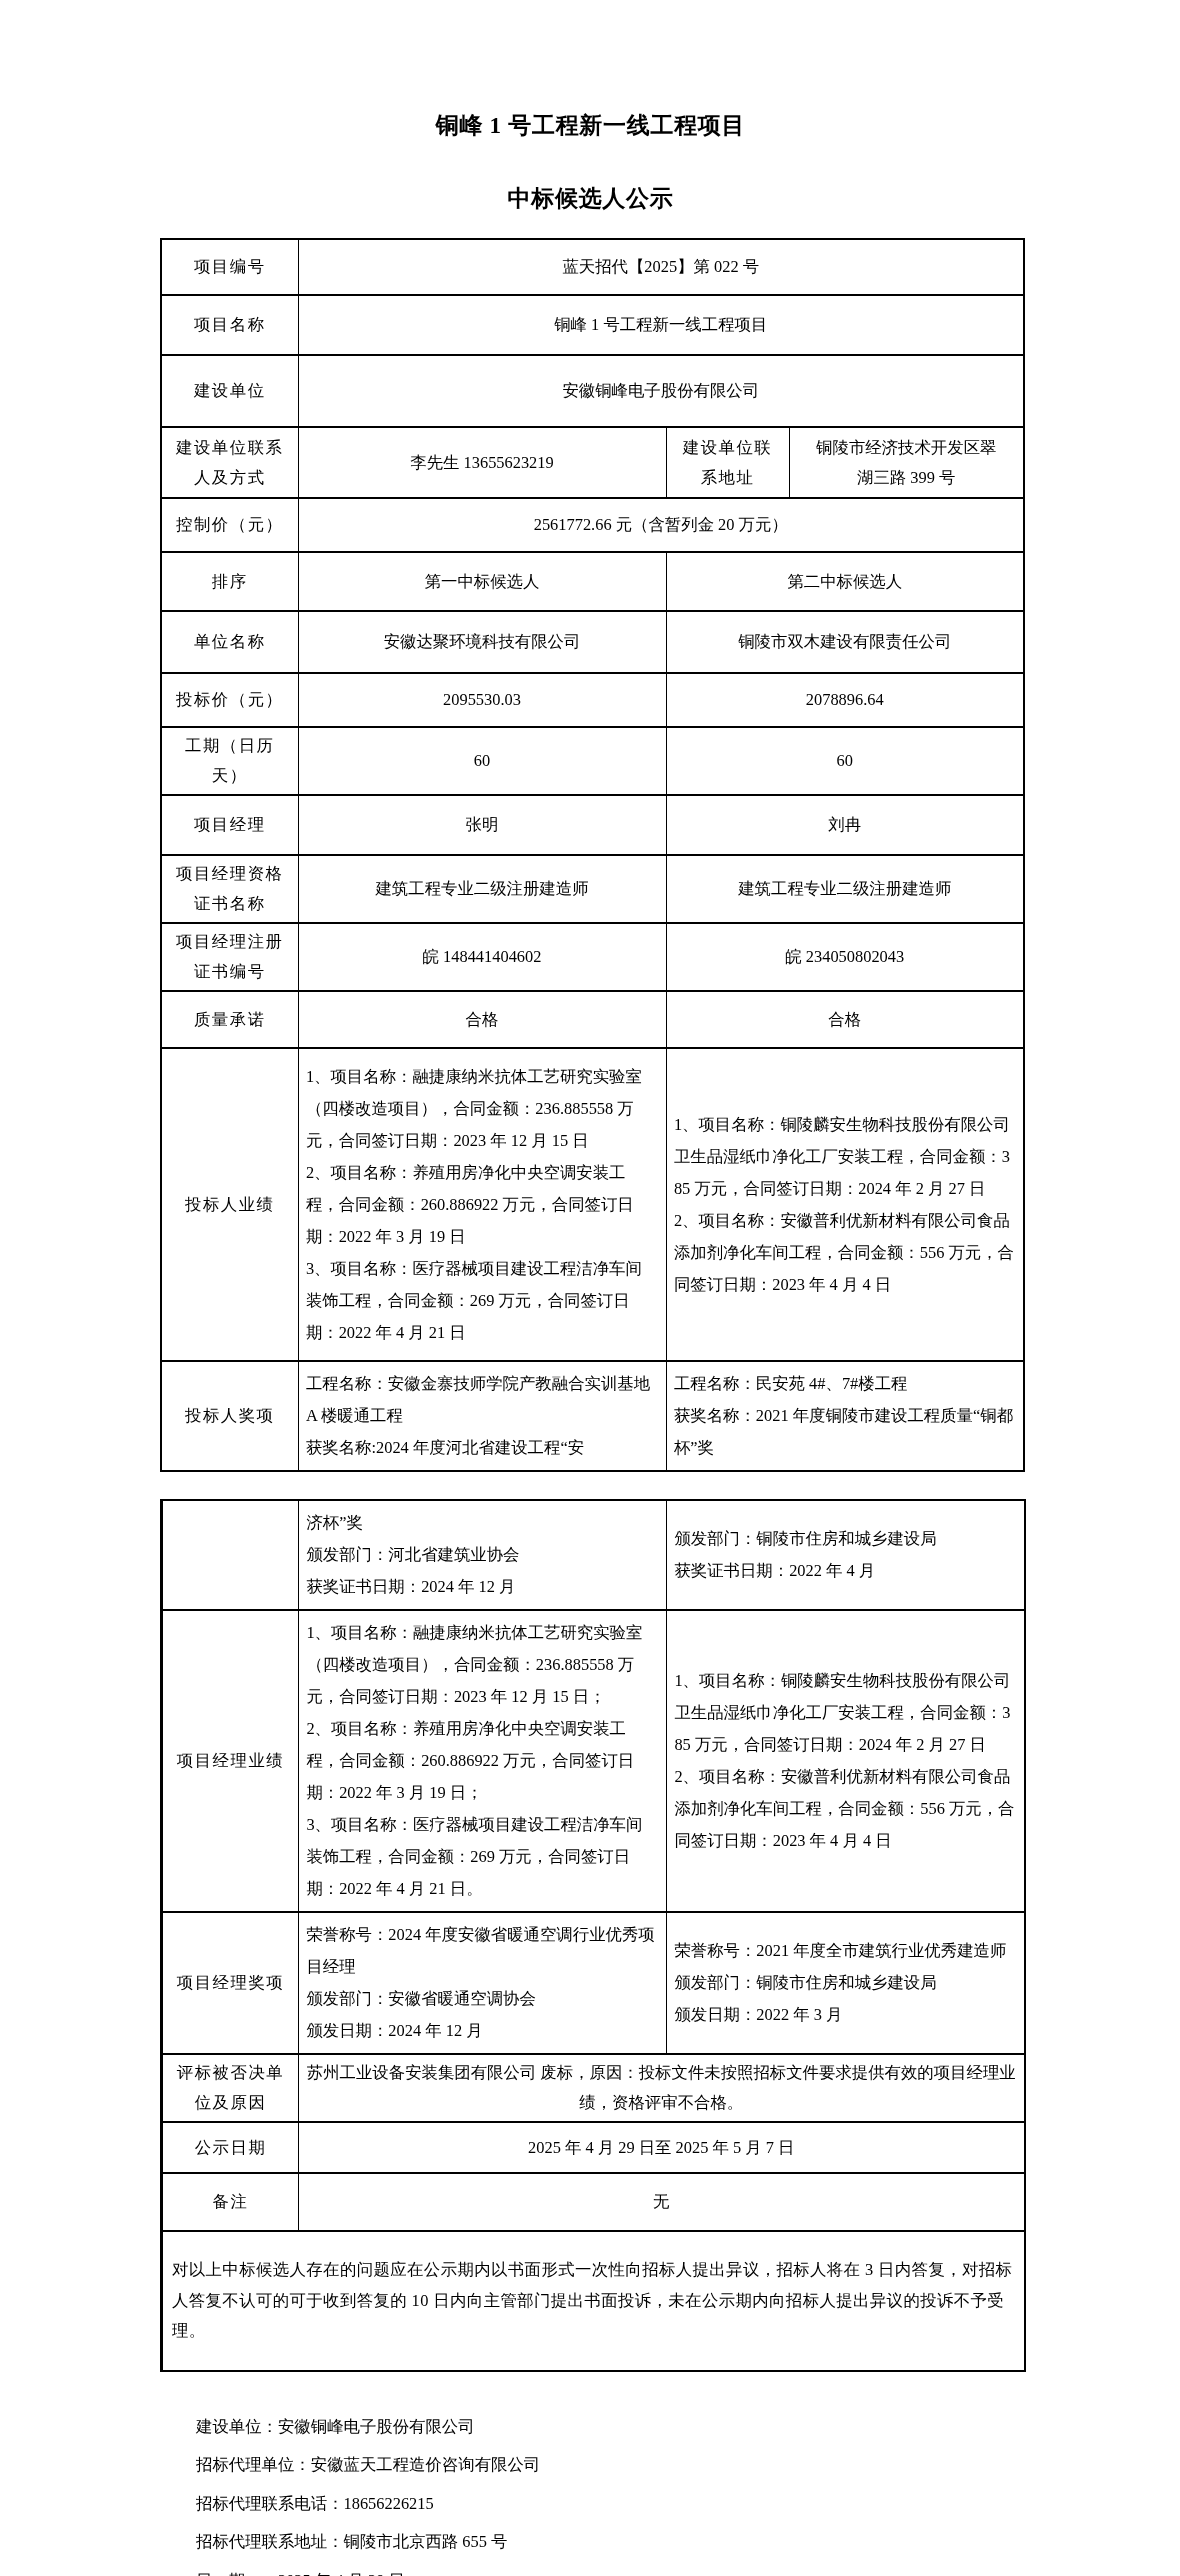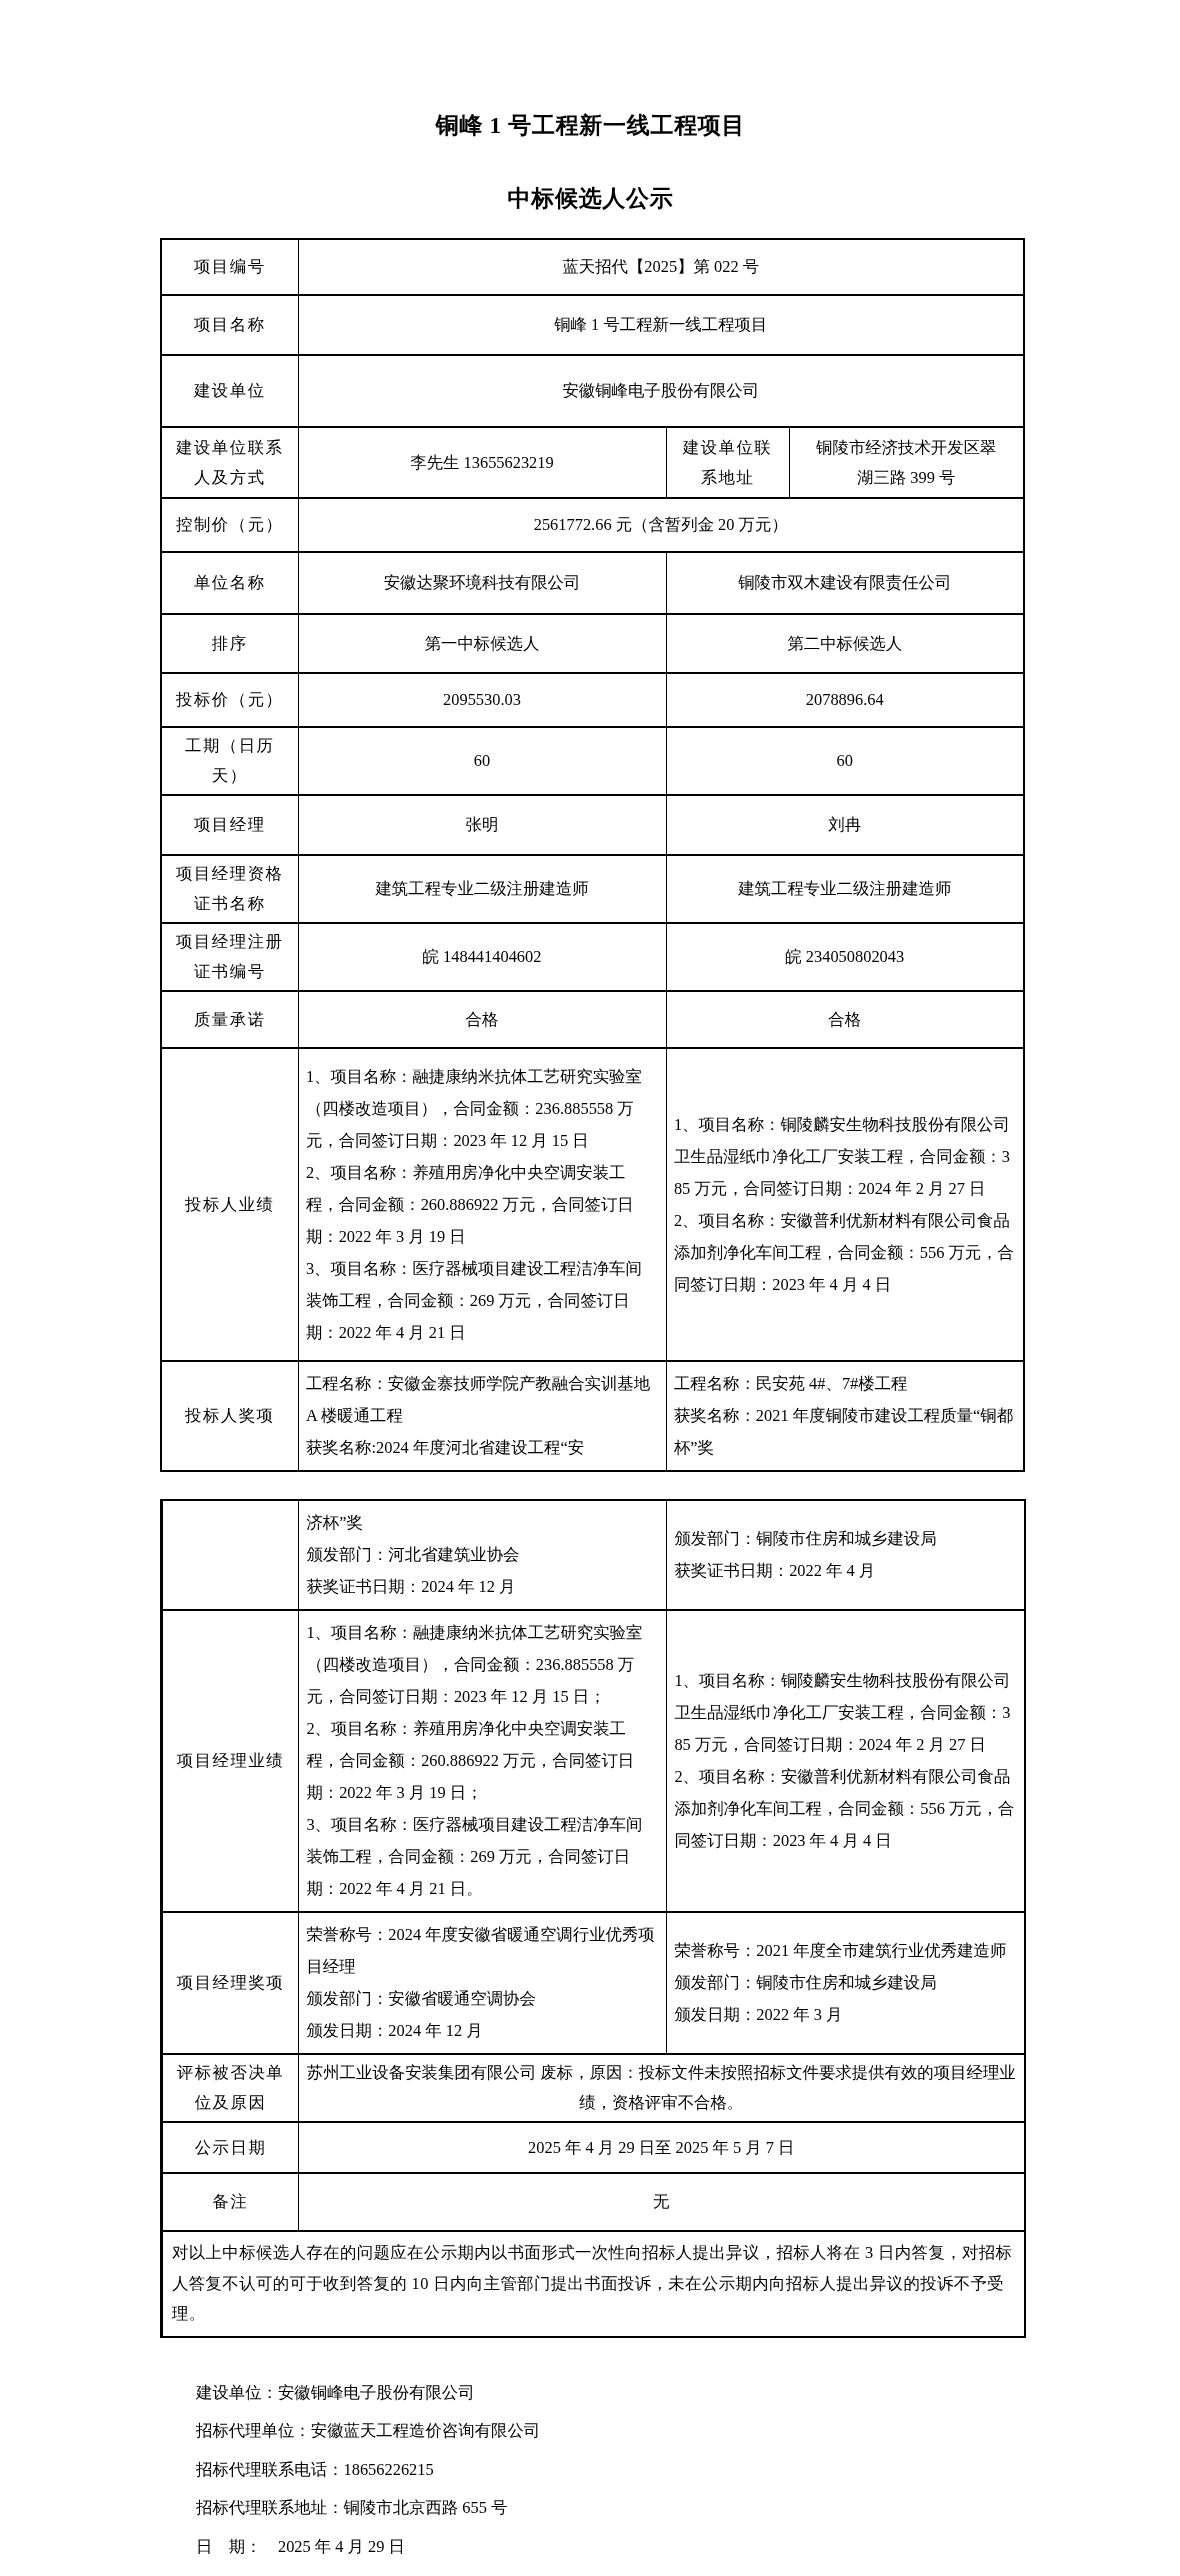--- a/index.html
+++ b/index.html
@@ -9,21 +9,21 @@
   table{border-collapse:collapse;table-layout:fixed;width:863px;margin-left:160px;}
   .t1{margin-top:24px;}
   .t2{margin-top:27px;}
   td{border:1.5px solid #000;border-top-width:2.2px;border-bottom-width:2.2px;font-size:16.4px;vertical-align:middle;padding:3px 7.4px;word-break:break-all;}
   .t1, .t2{border:2.2px solid #000;}
   .t2{border-left-width:3px;}
   td.lbl{text-align:center;letter-spacing:1.5px;padding:3px 8px;white-space:pre-line;line-height:30px;}
   td.ctr{text-align:center;line-height:30px;}
   td.pre{white-space:pre-line;}
   td.ml{white-space:pre-line;text-align:left;line-height:32px;padding:6px 7.4px;vertical-align:middle;}
-  td.notice{text-align:left;line-height:30.5px;padding:6px 9px;letter-spacing:0.4px;}
+  td.notice{text-align:left;line-height:30.5px;padding:23px 9px;letter-spacing:0.4px;}
   .footer{margin:40px 0 0 188px;font-size:16.4px;line-height:30.5px;}
   .footer p{margin:8px;}
 </style>
 </head>
 <body>
 
 <h1 class="title">铜峰 1 号工程新一线工程项目</h1>
 <h2 class="subtitle">中标候选人公示</h2>
 
 <table class="t1">
@@ -52,29 +52,29 @@
     <td class="ctr">李先生 13655623219</td>
     <td class="lbl">建设单位联
 系地址</td>
     <td class="ctr pre">铜陵市经济技术开发区翠
 湖三路 399 号</td>
   </tr>
   <tr style="height:54px">
     <td class="lbl">控制价（元）</td>
     <td class="ctr" colspan="3">2561772.66 元（含暂列金 20 万元）</td>
   </tr>
+  <tr style="height:59px">
+    <td class="lbl">排序</td>
+    <td class="ctr">第一中标候选人</td>
+    <td class="ctr" colspan="2">第二中标候选人</td>
+  </tr>
   <tr style="height:62px">
     <td class="lbl">单位名称</td>
     <td class="ctr">安徽达聚环境科技有限公司</td>
     <td class="ctr" colspan="2">铜陵市双木建设有限责任公司</td>
-  </tr>
-  <tr style="height:59px">
-    <td class="lbl">排序</td>
-    <td class="ctr">第一中标候选人</td>
-    <td class="ctr" colspan="2">第二中标候选人</td>
   </tr>
   <tr style="height:54px">
     <td class="lbl">投标价（元）</td>
     <td class="ctr">2095530.03</td>
     <td class="ctr" colspan="2">2078896.64</td>
   </tr>
   <tr style="height:57px">
     <td class="lbl">工期（日历天）</td>
     <td class="ctr">60</td>
     <td class="ctr" colspan="2">60</td>

